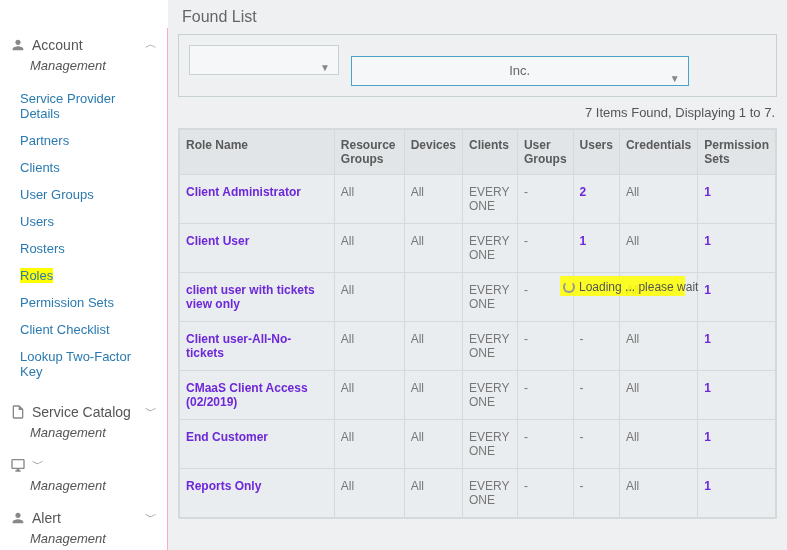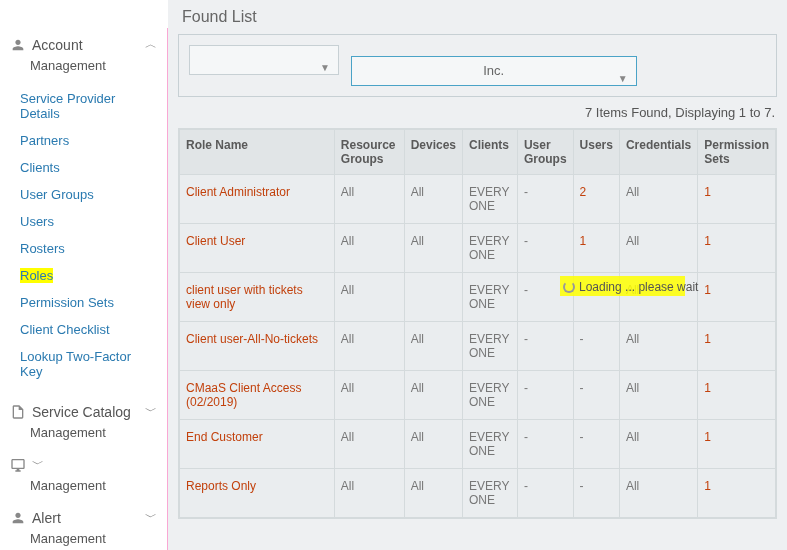--- a/index.html
+++ b/index.html
@@ -29,20 +29,21 @@
   color: #555;
   cursor: pointer;
 }
 .side-header .icon { width: 16px; margin-right: 6px; color: #888; }
 .side-header .label { flex: 1; font-size: 14px; color: #555; }
 .side-header .chev { color: #888; font-size: 12px; }
 .side-sub {
   padding: 3px 10px 8px 30px;
   color: #555;
   font-size: 13px;
+  font-style: italic;
 }
 .side-links {
   padding: 4px 0 10px 0;
 }
 .side-link {
   display: block;
   padding: 6px 10px 6px 20px;
   color: #2a7ab0;
   font-size: 13px;
   text-decoration: none;
@@ -77,21 +78,21 @@
   padding: 0 8px;
   margin-right: 8px;
   position: relative;
   font-size: 13px;
   color: #666;
 }
 .select.active-sel {
   border: 1px solid #4aa3c7;
 }
 .select.w1 { width: 150px; }
-.select.w2 { width: 286px; text-align: center; }
+.select.w2 { width: 338px; text-align: center; }
 .select .caret {
   position: absolute;
   right: 8px;
   top: 8px;
   font-size: 10px;
   color: #888;
 }
 .searchbar {
   margin-top: 10px;
   display: flex;
@@ -143,21 +144,21 @@
   color: #5a5a5a;
   font-weight: bold;
   vertical-align: top;
 }
 td {
   padding: 10px 6px;
   border: 1px solid #d4dadc;
   color: #777;
   vertical-align: top;
 }
-td.linkcell { color: #c2410c; cursor: pointer; }
+td.linkcell { color: #6d28d9; cursor: pointer; font-weight: bold; }
 .loading-overlay {
   position: absolute;
   left: 395px;
   top: 280px;
   display: flex;
   align-items: center;
   font-size: 12px;
   color: #555;
   z-index: 50;
   pointer-events: none;

